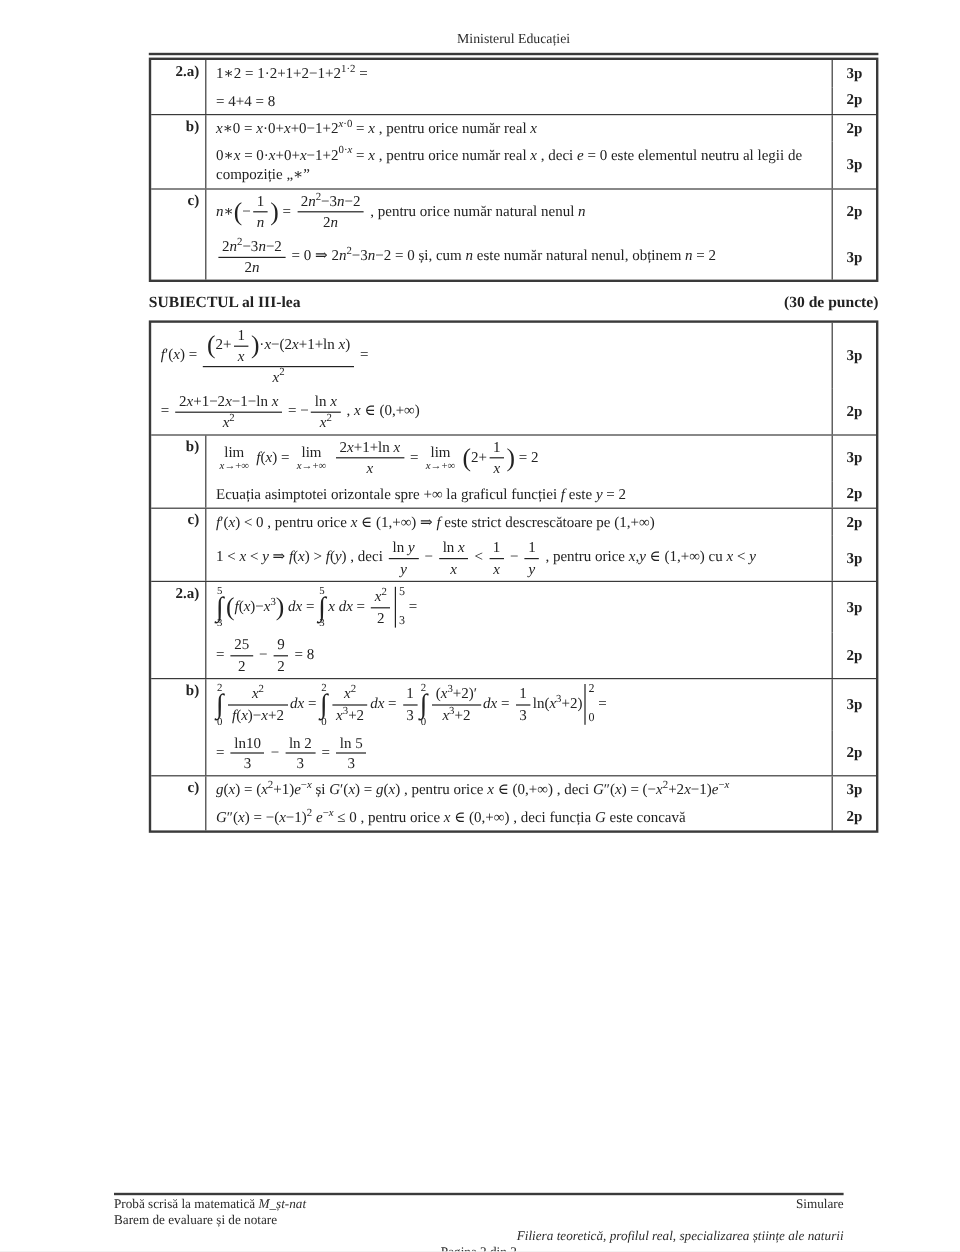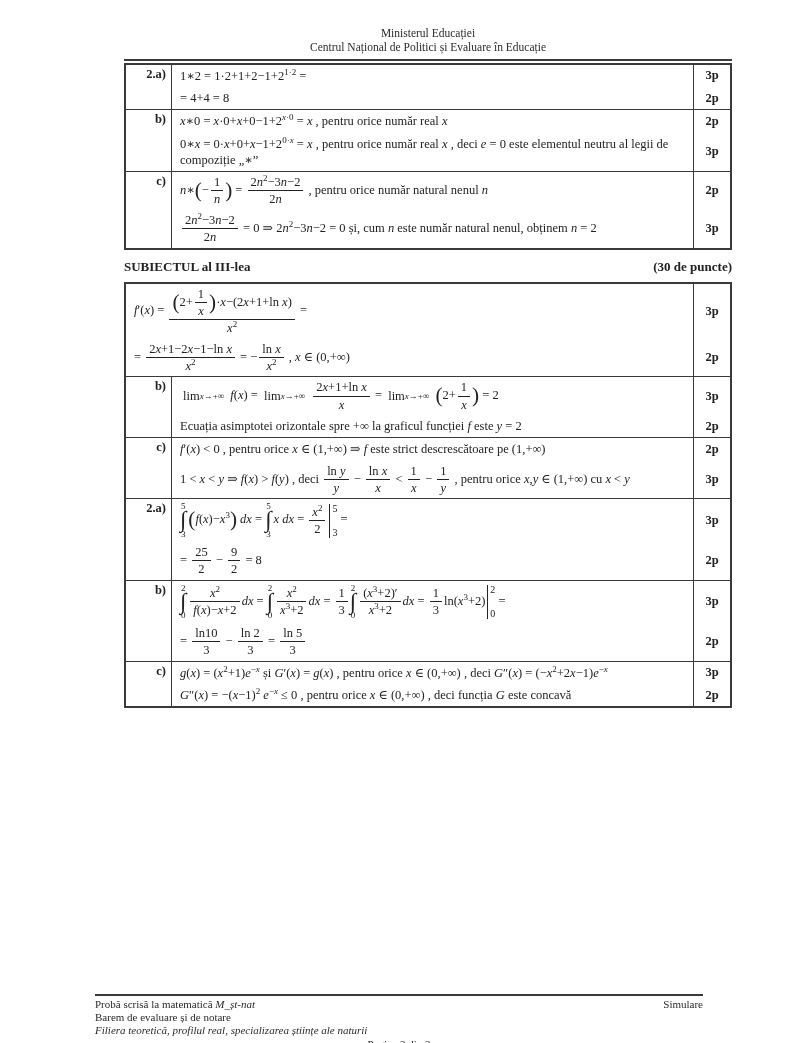--- a/index.html
+++ b/index.html
@@ -29,34 +29,33 @@
   
   .tformula i{font-family:"Liberation Serif",serif;}
   sup{font-size:9px;line-height:0;}
   .fr{display:inline-block;vertical-align:middle;text-align:center;margin:0 2px;line-height:1.15;}
   .fr>.n{display:block;padding:0 3px 1px;}
   .fr>.d{display:block;border-top:1px solid #222;padding:1px 3px 0;}
   .bp{font-size:170%;vertical-align:middle;line-height:0.55;}
   .int{display:inline-flex;flex-direction:column;align-items:center;vertical-align:middle;line-height:1;margin:0 2px 0 0;}
   .int .ib{font-size:9px;}
   .int .is{font-size:23px;line-height:0.8;}
-  .lim{display:inline-flex;align-items:center;vertical-align:middle;line-height:1.05;margin:0 3px;}
+  .lim{display:inline-flex;flex-direction:column;align-items:center;vertical-align:middle;line-height:1.05;margin:0 3px;}
   .lim .ls{font-size:9px;}
   .ev{display:inline-flex;flex-direction:column;justify-content:space-between;vertical-align:middle;
       border-left:1px solid #222;padding-left:2px;margin-left:2px;height:34px;font-size:10px;line-height:1;}
 </style>
 </head>
 <body>
 
 <div class="page">
   <div class="content">
 
     <div class="doc-header">
       <div>Ministerul Educației</div>
-      <div>Centrul Național de Politici și Evaluare în Educație</div>
     </div>
     <div class="header-rule"></div>
 
     <div class="atable" id="table-s2">
         <div class="trow">
           <div class="tlabel">2.a)</div>
           <div class="titems">
             <div class="titem">
               <div class="tformula">1∗2 = 1·2+1+2−1+2<sup>1·2</sup> =</div>
               <div class="tpoints">3p</div>
@@ -217,16 +216,16 @@
 
   </div>
 
   <div class="footer">
     <div class="footer-rule"></div>
     <div class="footer-line1">
       <span><span>Probă scrisă la matematică </span><i>M_șt-nat</i></span>
       <span>Simulare</span>
     </div>
     <div>Barem de evaluare și de notare</div>
-    <div style="font-style: italic;">Filiera teoretică, profilul real, specializarea științe ale naturii</div>
+    <div style="font-style: italic; text-align: right;">Filiera teoretică, profilul real, specializarea științe ale naturii</div>
     <div class="footer-page">Pagina 2 din 2</div>
   </div>
 </div>
 
 </body></html>

